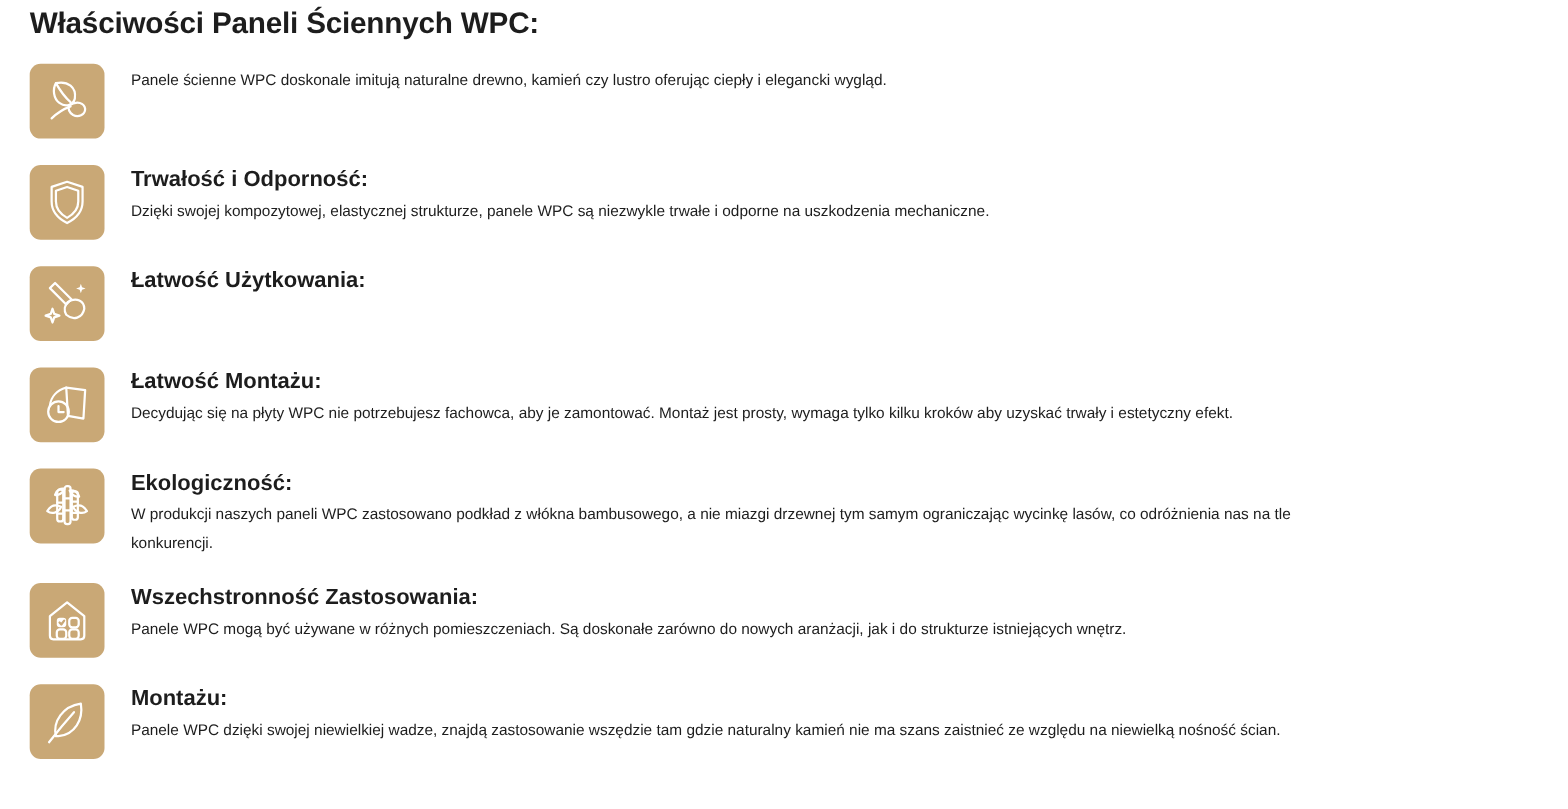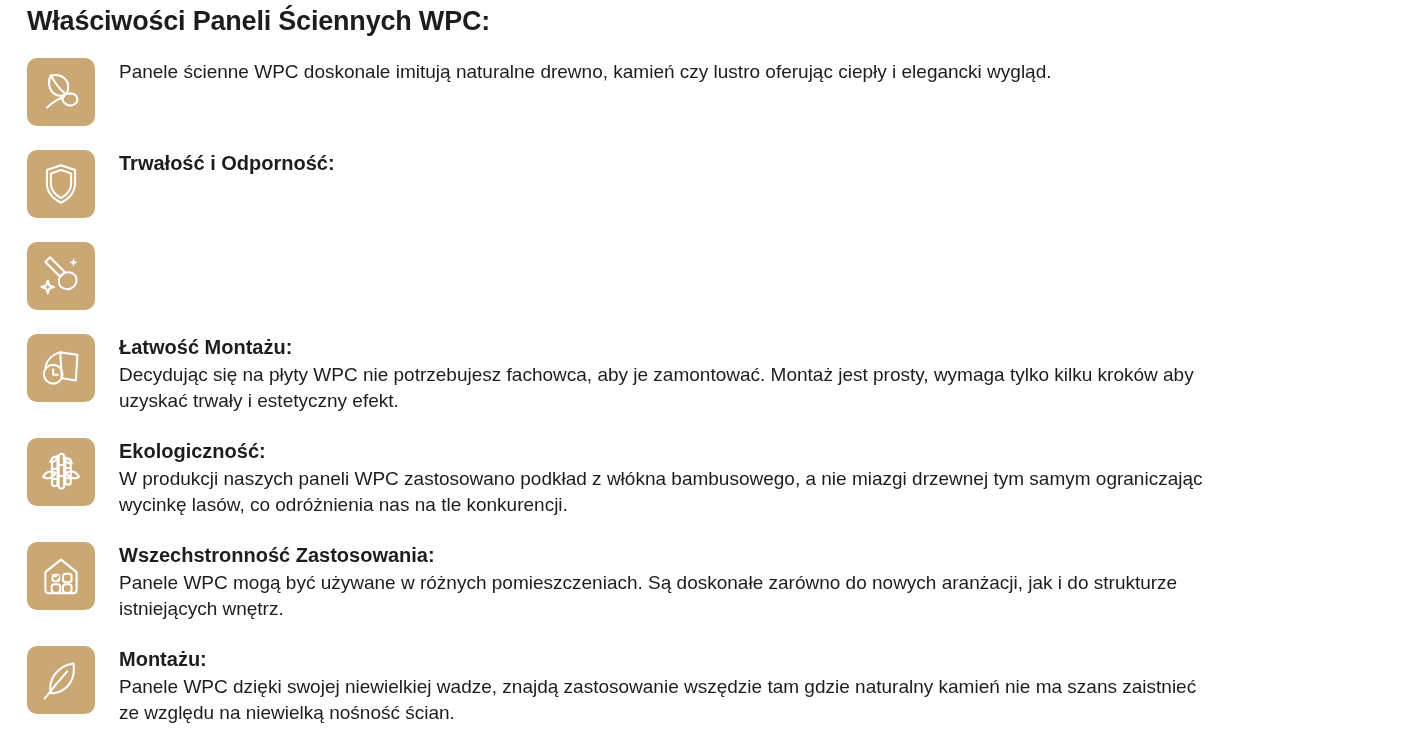--- a/index.html
+++ b/index.html
@@ -49,21 +49,21 @@
     max-width: 1258px;
     padding-top: 1px;
   }
   .feature-title {
     font-size: 20px;
     font-weight: 700;
     margin: 0 0 3px 0;
     line-height: 24px;
   }
   .feature-desc {
-    font-size: 19px;
+    font-size: 14px;
     line-height: 26px;
     margin: 0;
   }
   .stroke {
     fill: none;
     stroke: #ffffff;
     stroke-width: 2.6;
     stroke-linecap: round;
     stroke-linejoin: round;
   }
@@ -99,33 +99,35 @@
 
   <div class="feature">
     <div class="feature-icon">
       <svg viewBox="0 0 64 64" aria-hidden="true">
         <path class="stroke" d="M32 8 L50 14 L50 31 C50 42 44 50 32 56 C20 50 14 42 14 31 L14 14 Z"></path>
         <path class="stroke" d="M32 14 L45 18.5 L45 31 C45 39.5 41 45 32 50 C23 45 19 39.5 19 31 L19 18.5 Z"></path>
       </svg>
     </div>
     <div class="feature-text">
       <h3 class="feature-title">Trwałość i Odporność:</h3>
+      <p class="feature-desc">Dzięki swojej kompozytowej, elastycznej strukturze, panele WPC są niezwykle trwałe i odporne na uszkodzenia mechaniczne.</p>
     </div>
   </div>
 
   <div class="feature">
     <div class="feature-icon">
       <svg viewBox="0 0 64 64" aria-hidden="true">
         <polygon class="stroke" points="12,14 18,8 37,27 31,33"></polygon>
         <path class="stroke" d="M33 30 C43 24 52 29 52 38 C50 49 39 52 31 45 C28 40 29 34 33 30 Z"></path>
         <path class="stroke" d="M15 38 L17 44 L23 46 L17 48 L15 54 L13 48 L7 46 L13 44 Z"></path>
         <path class="fillw" d="M48 9 L49.4 13.1 L53.5 14.5 L49.4 15.9 L48 20 L46.6 15.9 L42.5 14.5 L46.6 13.1 Z"></path>
       </svg>
     </div>
     <div class="feature-text">
+      <h3 class="feature-title">Łatwość Użytkowania:</h3>
     </div>
   </div>
 
   <div class="feature">
     <div class="feature-icon">
       <svg viewBox="0 0 64 64" aria-hidden="true">
         <polygon class="stroke" points="31,12 53,15 51,48 33,45"></polygon>
         <path class="stroke" d="M31 12 C20 15 13 23 12 33"></path>
         <circle class="stroke" cx="22" cy="40" r="12"></circle>
         <path class="stroke" d="M22 33.5 L22 40.5 L28 40.5"></path>

